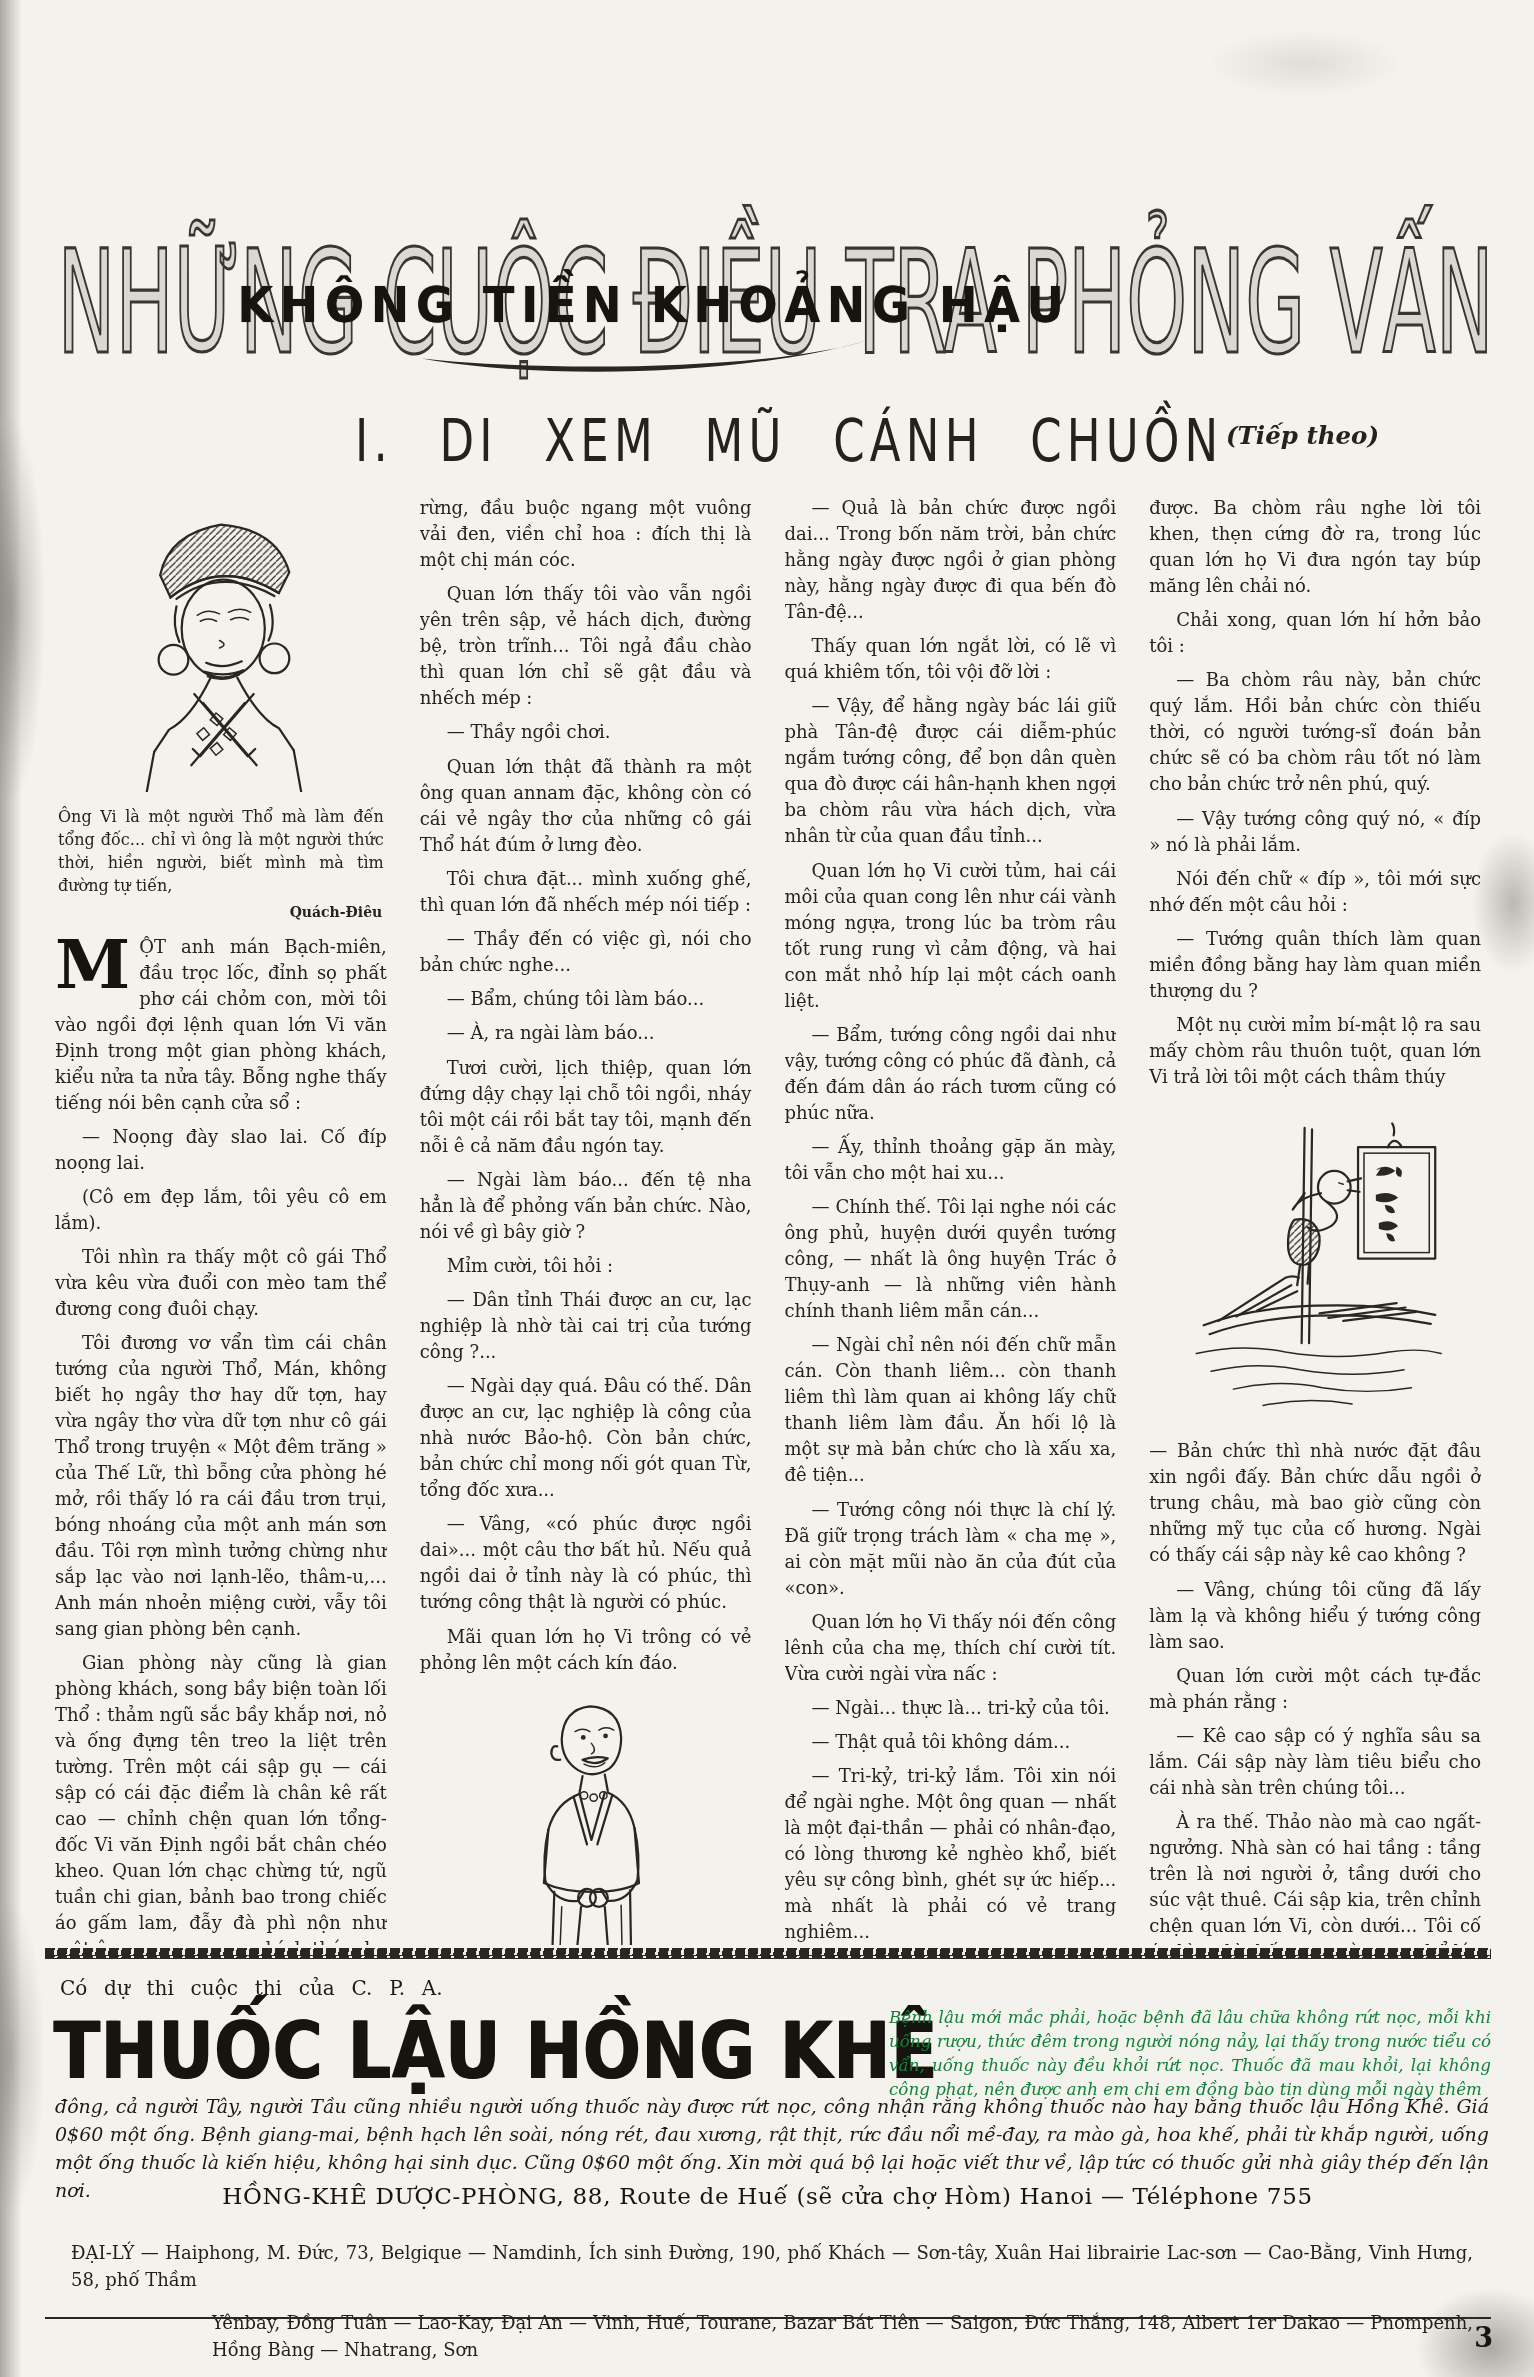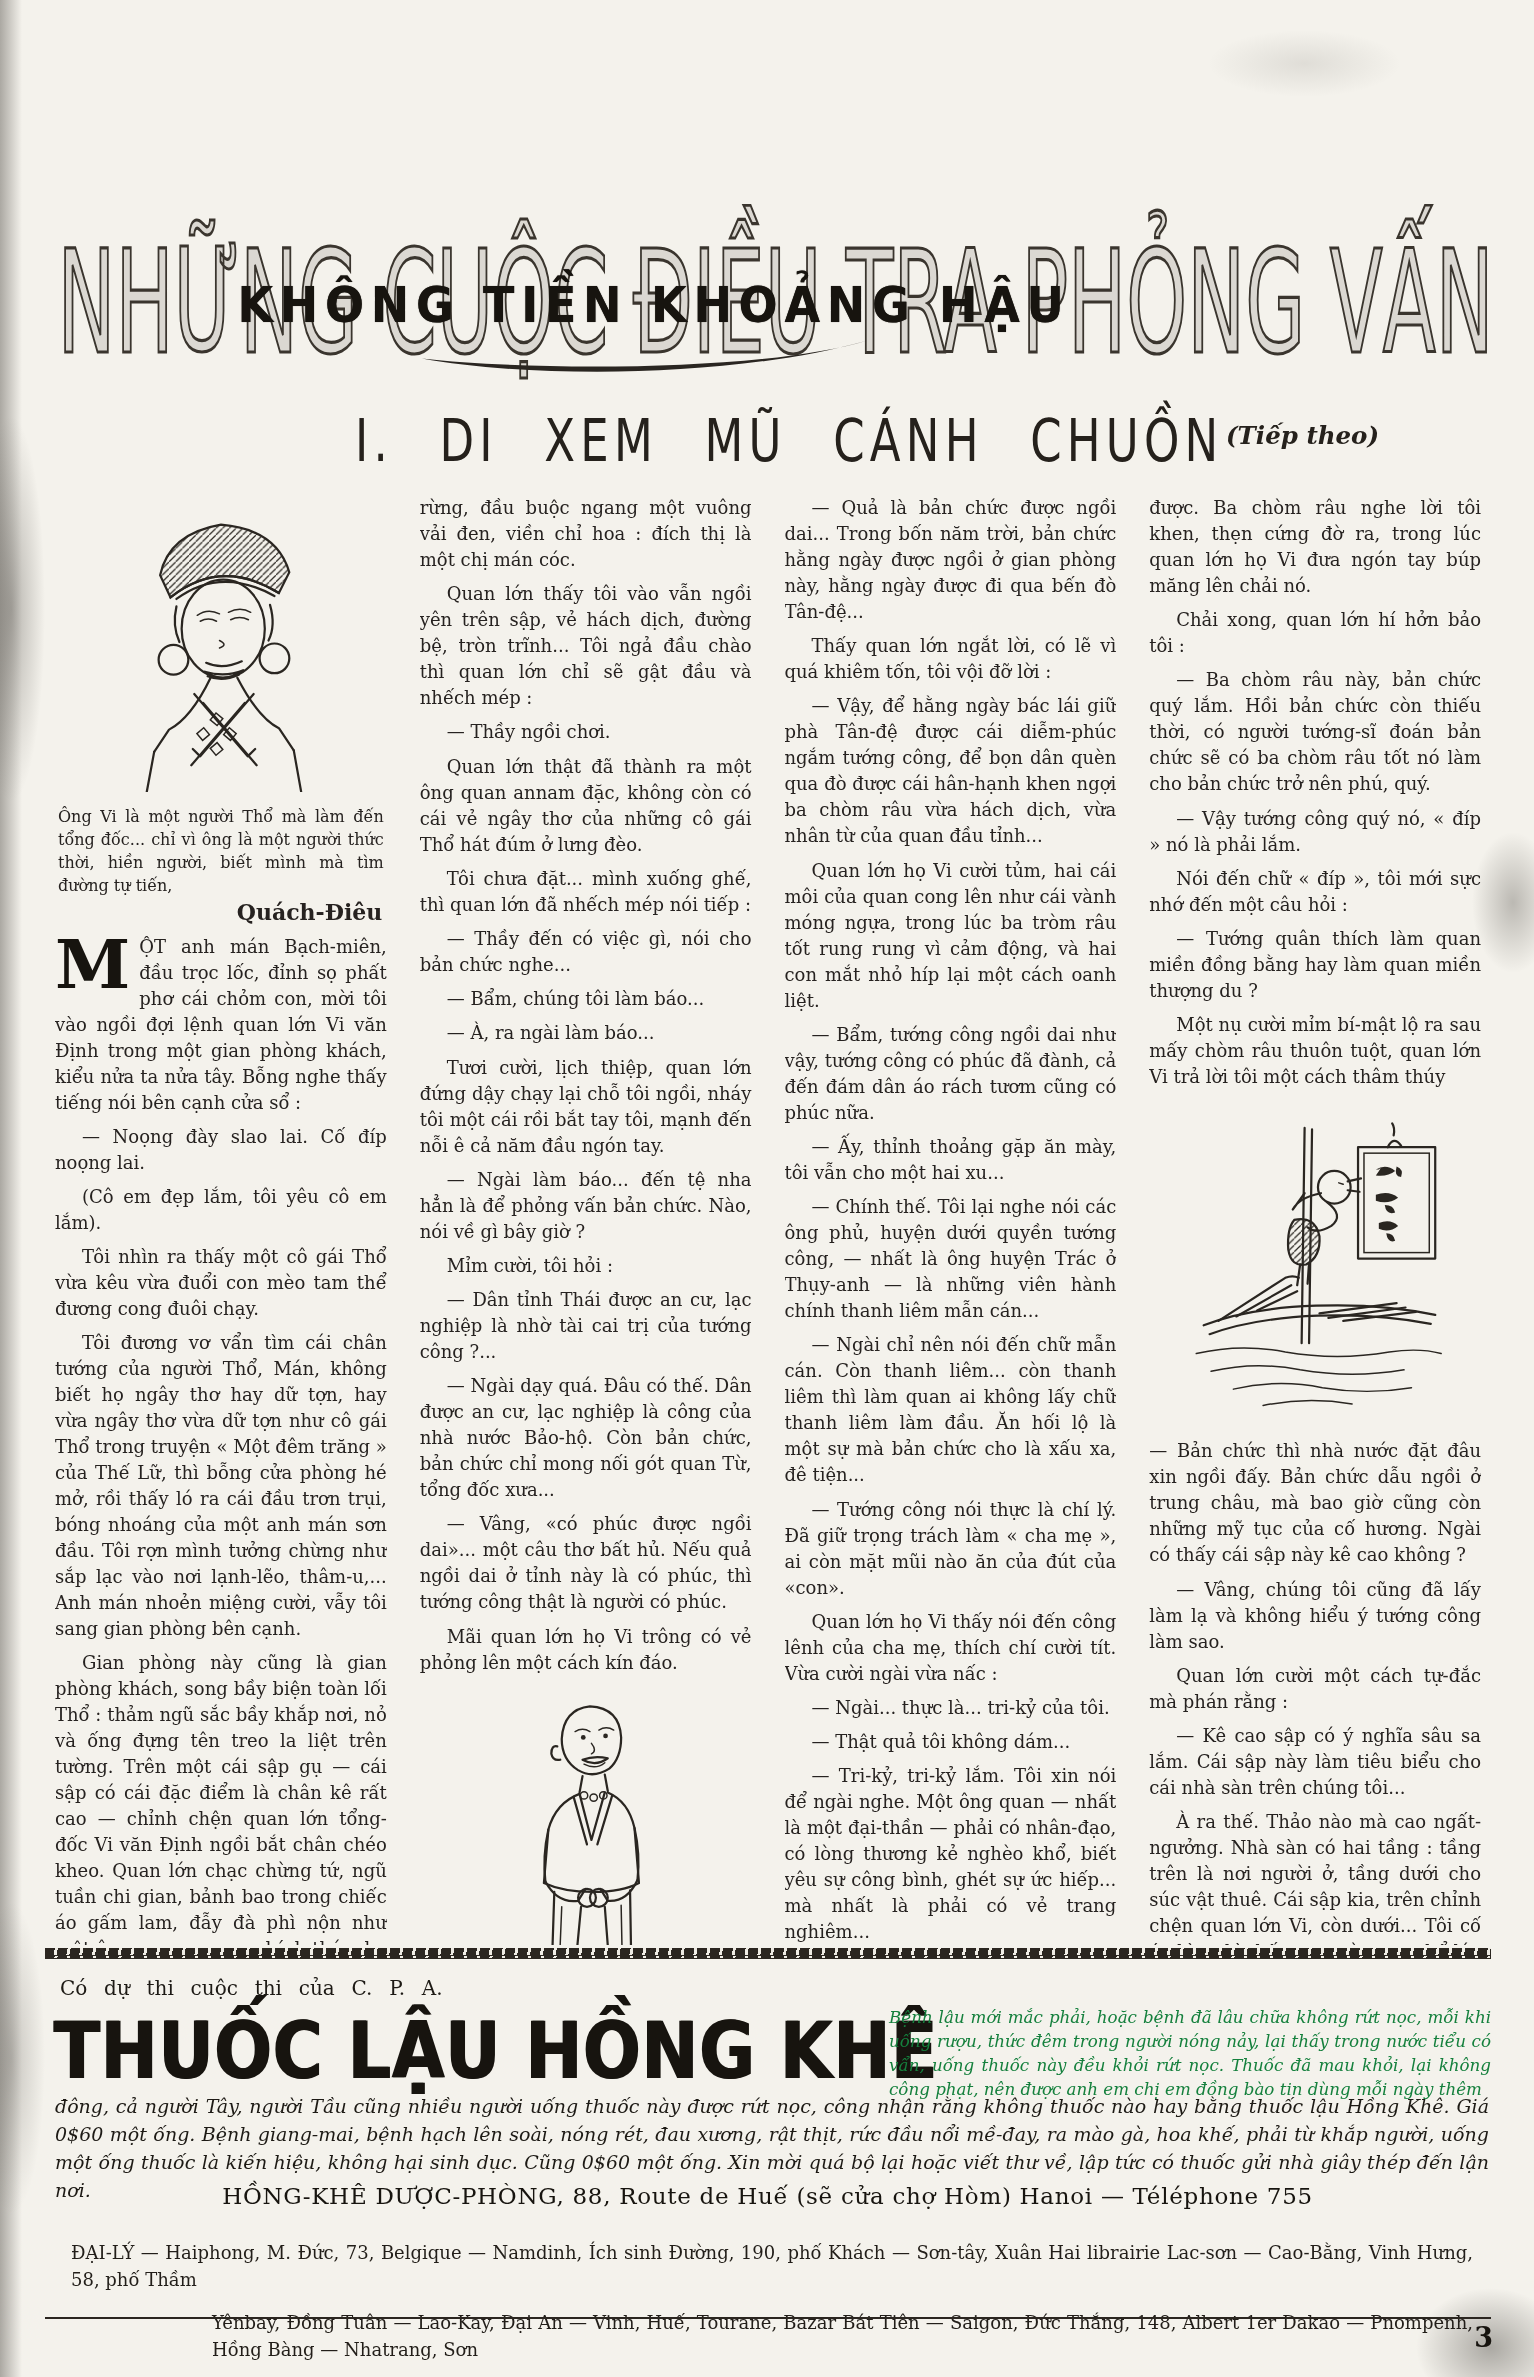--- a/index.html
+++ b/index.html
@@ -48,21 +48,21 @@
     font-style:italic;font-weight:bold;font-size:24.5px;color:#25211c;white-space:nowrap;margin-left:39px;
   }
   
   .cols{position:absolute;left:55px;top:495px;width:1426px;height:1450px;
     display:flex;gap:33px;overflow:hidden;}
   .col{flex:1 1 0;height:100%;overflow:hidden;font-size:18px;line-height:26px;}
   .col p{margin:0 0 8.2px 0;text-align:justify;text-indent:27px;}
   .cont > p:first-child{text-indent:0;}
   .portrait-wrap{text-align:center;margin:0 0 6px 0;}
   .portrait-caption{font-size:16px;line-height:23px;text-align:justify;margin:0 3px 1.5px 3px;}
-  .caption-credit{text-align:right;font-weight:bold;font-style:normal;font-size:22px;margin:0 4.5px 9px 0;}
+  .caption-credit{text-align:right;font-weight:bold;font-style:normal;font-size:14px;margin:0 4.5px 9px 0;}
   .lead{text-indent:0 !important;}
   .dropcap{float:left;font-weight:bold;font-size:68px;line-height:53px;
     padding:4.5px 9px 0 0;font-family:"DejaVu Serif",serif;color:#17140f;}
   .cartoon-wrap{text-align:center;margin-top:4.5px;position:relative;}
   .boat-wrap{text-align:center;margin:3px 0 6px 0;}
   
   .ad-sep{position:absolute;left:45px;top:1948px;width:1446px;height:7.4px;
     background:repeating-linear-gradient(100deg,#2b2620 0 9.7px,#efece4 9.7px 12.6px);
     border-bottom:4.5px double #2b2620;}
   .contest-note{position:absolute;left:60px;top:1976px;font-size:20px;word-spacing:10.4px;color:#1d1a15;}

